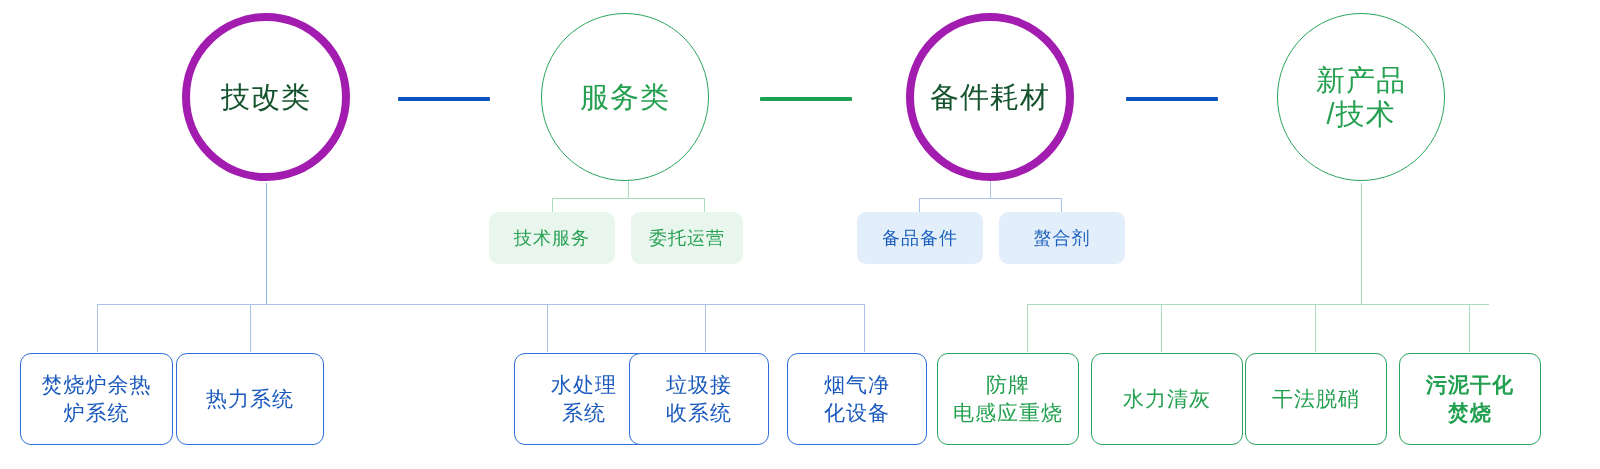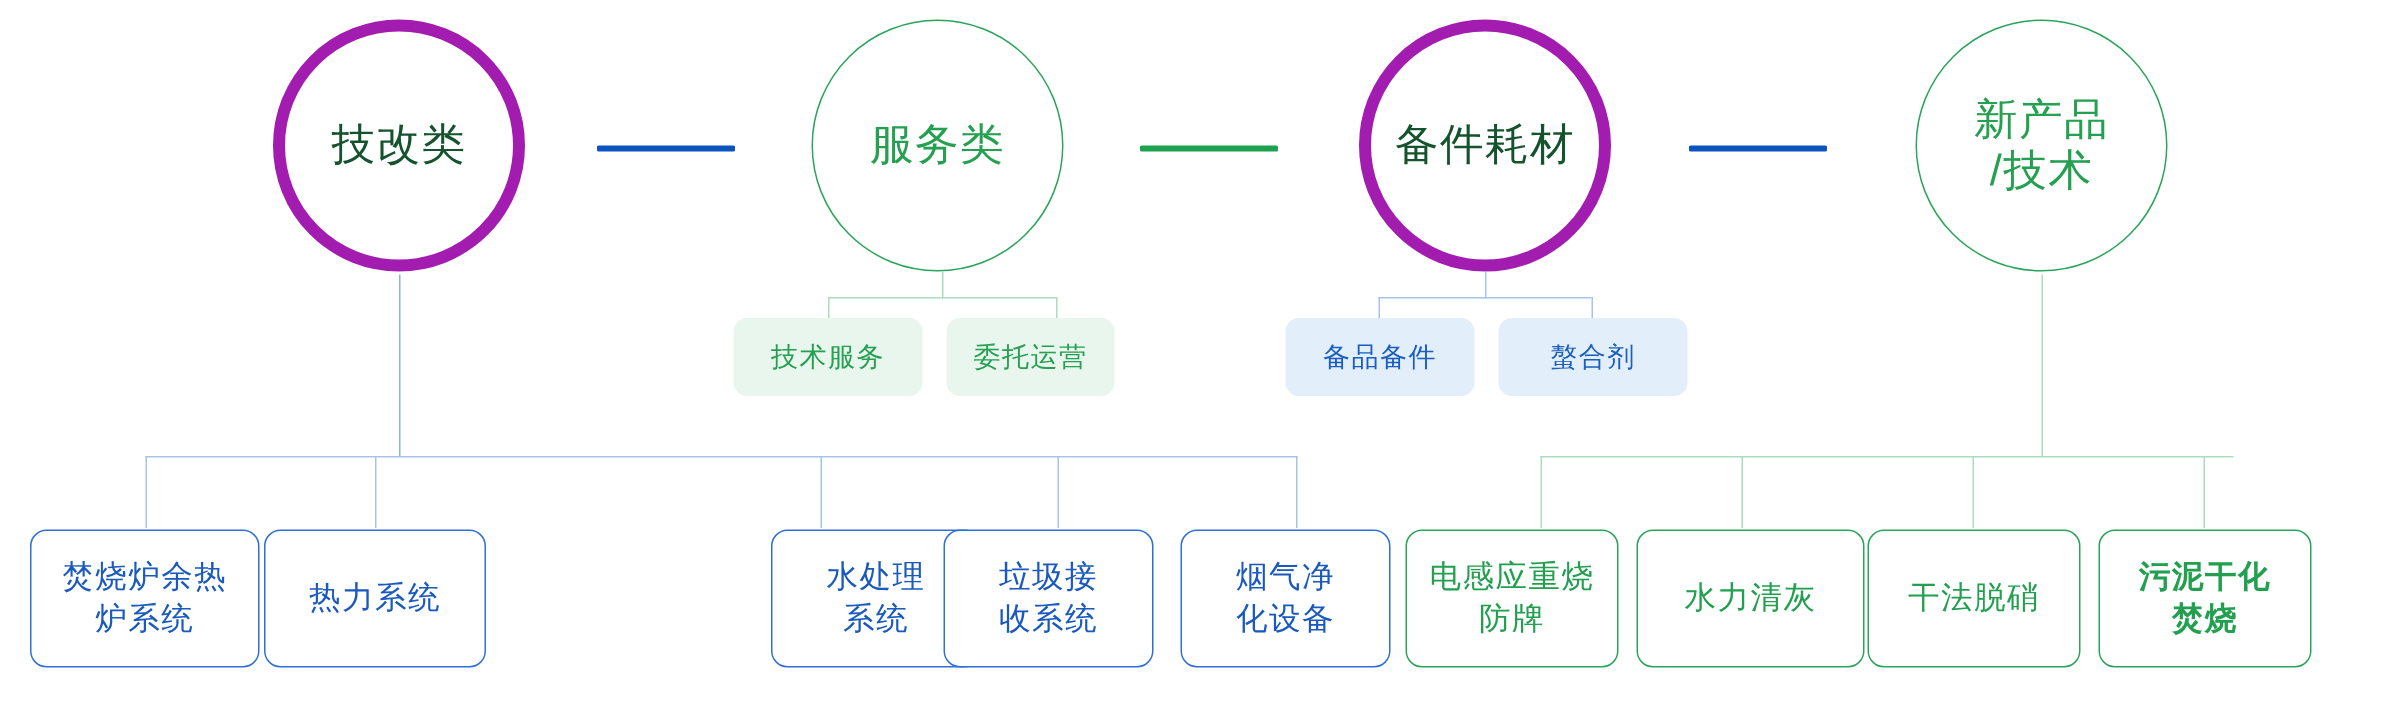--- a/index.html
+++ b/index.html
@@ -169,22 +169,22 @@
 
   <div class="leaf blue" style="left:787px;top:353px;width:140px;text-align:center;">
     <span>
       <span class="label">烟气净</span>
       <span class="label">化设备</span>
     </span>
   </div>
 
   <div class="leaf green" style="left:937px;top:353px;width:142px;">
     <span>
+      <span class="label">防牌</span>
       <span class="label">电感应重烧</span>
-      <span class="label">防牌</span>
     </span>
   </div>
 
   <div class="leaf green" style="left:1091px;top:353px;width:152px;">
     <span>
       <span class="label">水力清灰</span>
     </span>
   </div>
 
   <div class="leaf green" style="left:1245px;top:353px;width:142px;">

